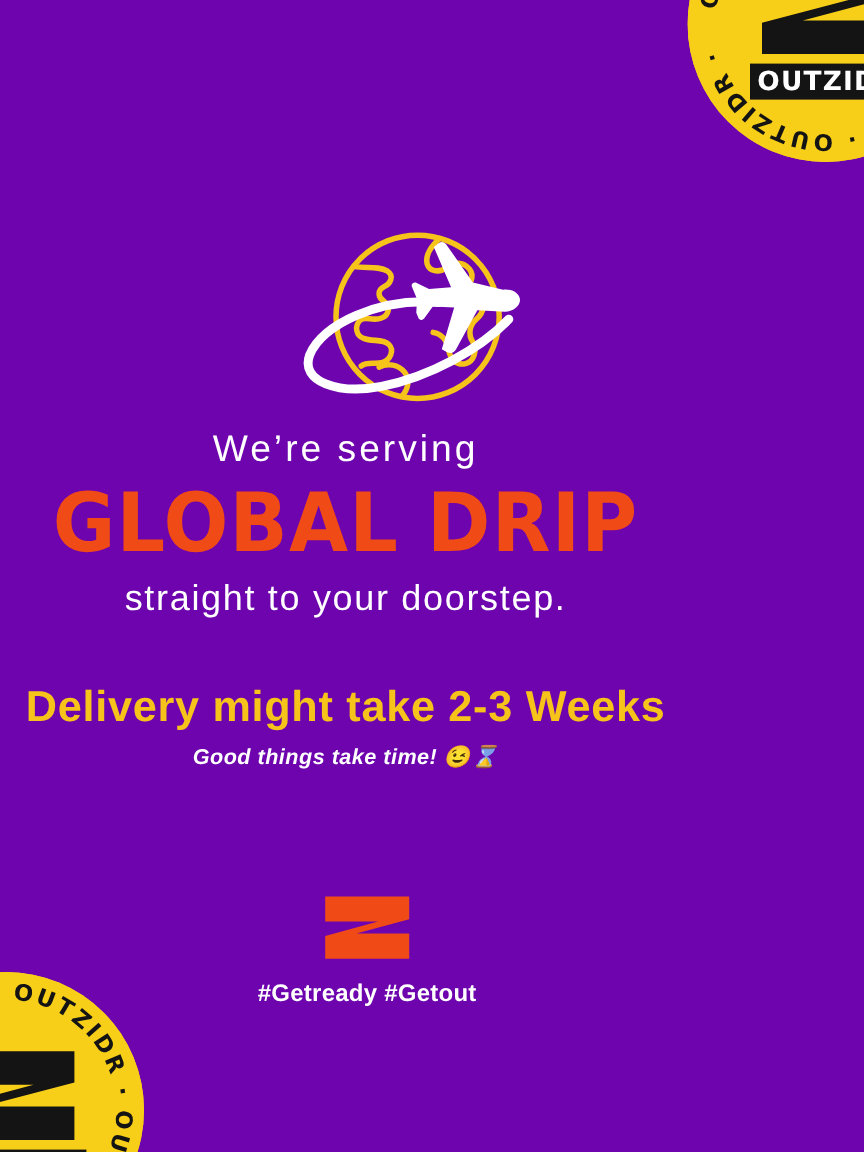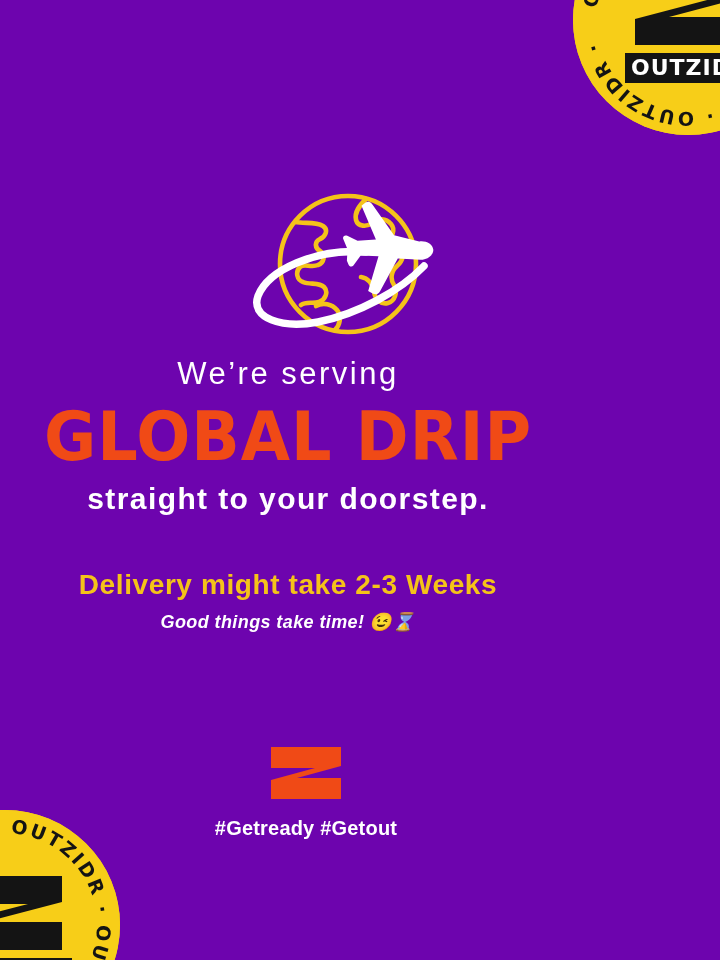--- a/index.html
+++ b/index.html
@@ -74,28 +74,28 @@
     letter-spacing: 1px;
     line-height: 1.0;
     margin: 12px 0 4px 0;
     transform: scaleX(1.04);
     font-stretch: condensed;
     font-family: "DejaVu Sans", sans-serif;
   }
   .subline {
     color: #FFFFFF;
     font-size: 30px;
-    font-weight: 700;
+    font-weight: 400;
     letter-spacing: 1.4px;
     line-height: 1.05;
     margin: 12px 0 0 0;
   }
   .delivery {
     color: #F5C319;
-    font-size: 28px;
+    font-size: 36px;
     font-weight: 700;
     letter-spacing: 0.6px;
     line-height: 1.05;
     margin: 56px 0 0 0;
   }
   .tagline {
     color: #FFFFFF;
     font-size: 18px;
     font-weight: 700;
     font-style: italic;

